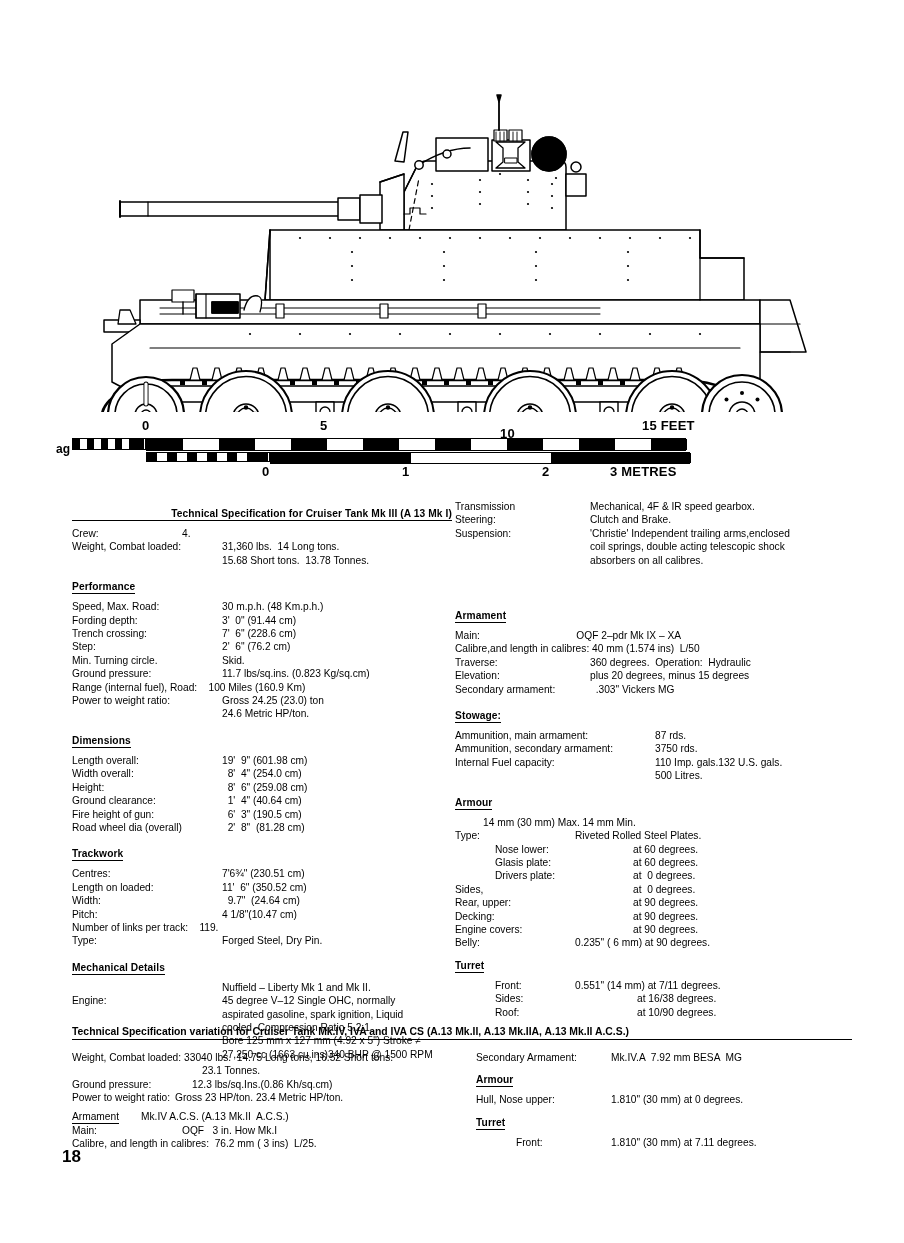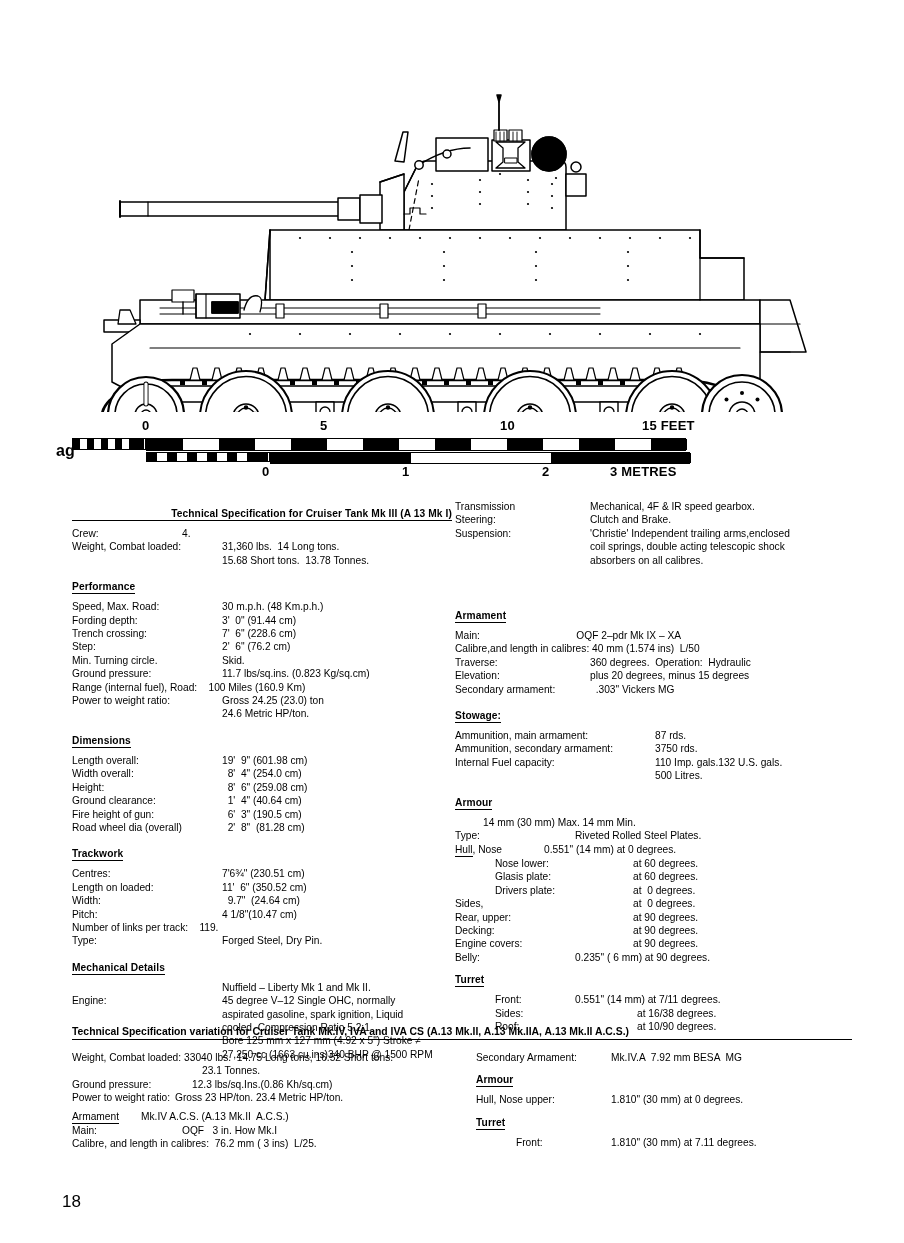--- a/index.html
+++ b/index.html
@@ -17,21 +17,21 @@
   .illus-wrap svg { display: block; }
 
   
   .scalebars { position: absolute; left: 0; top: 418px; width: 904px; height: 60px; }
   .scale-label {
     position: absolute; font-weight: bold; font-size: 13px;
     letter-spacing: .2px; white-space: nowrap;
   }
   .bar { position: absolute; border: 1.4px solid #000; background: #fff; }
   .seg { position: absolute; background: #000; top: 0; bottom: 0; }
-  .tiny-left { position: absolute; font-size: 16px; font-weight: bold; }
+  .tiny-left { position: absolute; font-size: 12px; font-weight: bold; }
 
   
   .specs { position: absolute; left: 0; top: 508px; width: 904px; }
   .col-left  { position: absolute; left: 72px;  top: 0;  width: 380px; }
   .col-right { position: absolute; left: 455px; top: -8px; width: 395px; }
 
   .sec-title {
     font-size: 10.2px; font-weight: 600; letter-spacing: .1px;
     border-bottom: 1.3px solid #000; display: inline-block;
     padding-bottom: 1px; margin-bottom: 6px; white-space: nowrap;
@@ -58,22 +58,22 @@
   .variation { position: absolute; left: 72px; top: 1026px; width: 780px; }
   .var-title {
     font-size: 10.4px; font-weight: 600; border-bottom: 1.3px solid #000;
     display: block; padding-bottom: 2px; white-space: nowrap;
   }
   .var-cols { position: relative; margin-top: 11px; height: 120px; }
   .var-left { position: absolute; left: 0; top: 0; width: 400px; }
   .var-right { position: absolute; left: 404px; top: 0; width: 376px; }
 
   .pageno {
-    position: absolute; left: 62px; top: 1192px;
-    font-size: 17px; font-weight: normal;
+    position: absolute; left: 62px; top: 1147px;
+    font-size: 17px; font-weight: bold;
   }
 </style>
 </head>
 <body>
 
 <div class="page">
 
   <div class="illus-wrap">
     <svg width="904" height="350" viewBox="0 0 904 350" xmlns="http://www.w3.org/2000/svg">
       <defs>
@@ -403,21 +403,21 @@
       </g>
     </svg>
   </div>
 
   <div class="scalebars">
 
     <div class="tiny-left" style="left:56px; top:24px;">ag</div>
 
     <div class="scale-label" style="left:142px; top:0px;">0</div>
     <div class="scale-label" style="left:320px; top:0px;">5</div>
-    <div class="scale-label" style="left:500px; top:0px;">10</div>
+    <div class="scale-label" style="left:500px; top:8px;">10</div>
     <div class="scale-label" style="left:642px; top:0px;">15 FEET</div>
 
     <div class="bar" style="left:72px; top:20px; width:74px; height:12px;">
       <div class="seg" style="left:0px; width:7px;"></div>
       <div class="seg" style="left:14px; width:7px;"></div>
       <div class="seg" style="left:28px; width:7px;"></div>
       <div class="seg" style="left:42px; width:7px;"></div>
       <div class="seg" style="left:56px; width:15px;"></div>
     </div>
 
@@ -660,24 +660,20 @@
         <span class="v">500 Litres.</span>
       </div>
 
       <div class="gap"></div>
       <div class="sec-title">Armour</div>
 
       <div class="line indent1">14 mm (30 mm) Max. 14 mm Min.</div>
       <div class="row">
         <span class="k k-w120">Type:</span>
         <span class="v">Riveted Rolled Steel Plates.</span>
-      </div>
-      <div class="row">
-        <span class="k" style="width:auto"><span class="u">Hull</span><span>, Nose</span></span>
-        <span class="v" style="padding-left:42px">0.551" (14 mm) at 0 degrees.</span>
       </div>
 
       <div class="row">
         <span class="k k-w120 indent2">Nose lower:</span>
         <span class="v" style="padding-left:58px">at 60 degrees.</span>
       </div>
       <div class="row">
         <span class="k k-w120 indent2">Glasis plate:</span>
         <span class="v" style="padding-left:58px">at 60 degrees.</span>
       </div>

